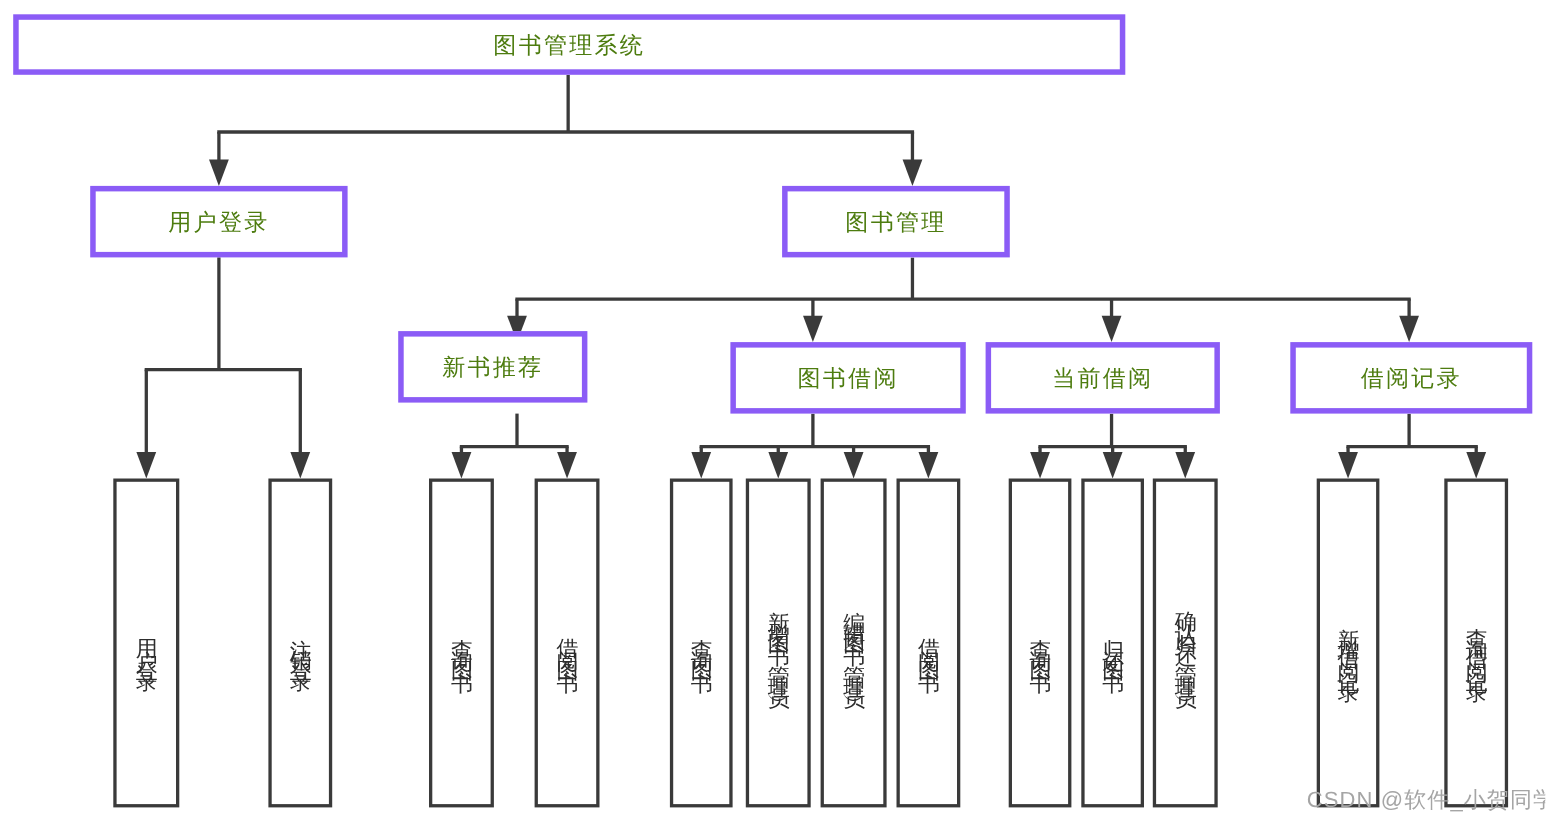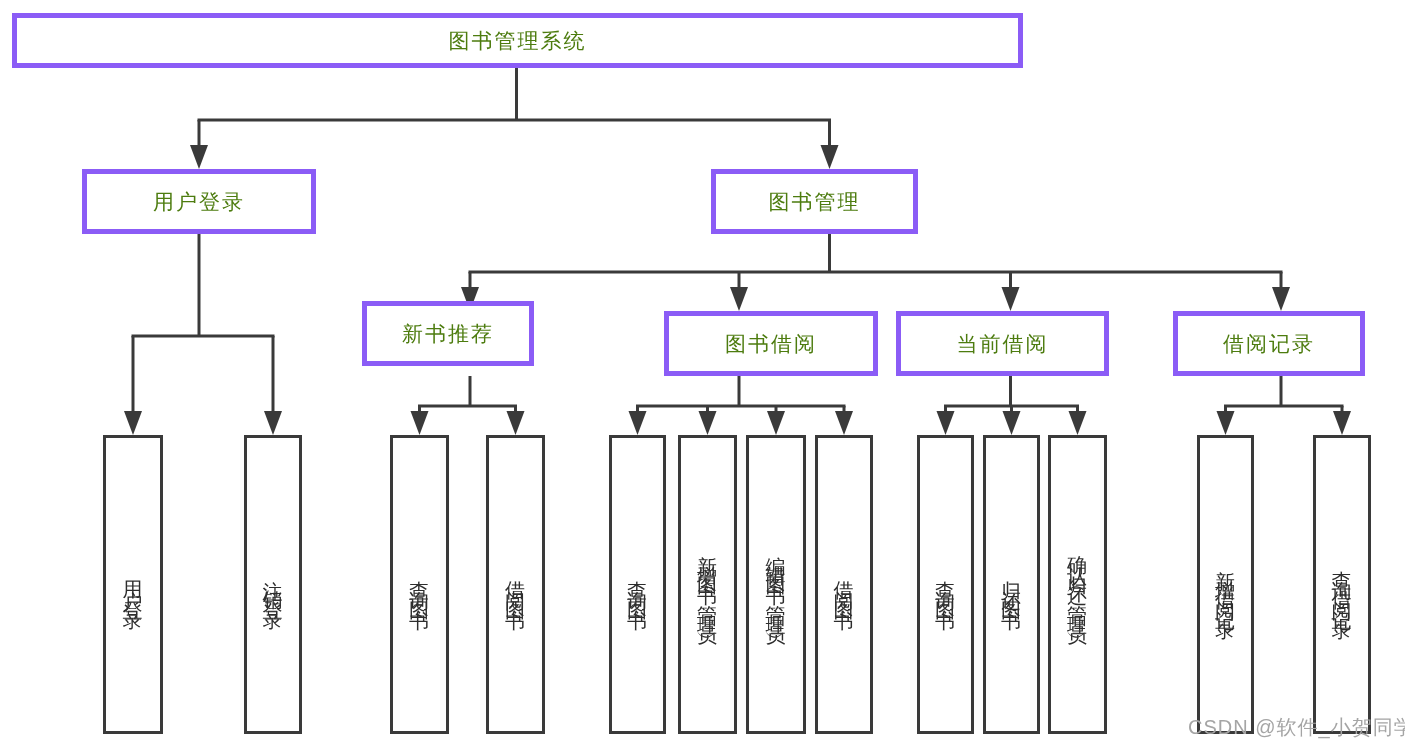--- a/index.html
+++ b/index.html
@@ -137,21 +137,21 @@
   </svg>
 
   <div class="hbox" style="left:12px; top:13px; width:1011px; height:55px;">图书管理系统</div>
 
   <div class="hbox" style="left:82px; top:169px; width:234px; height:65px;">用户登录</div>
   <div class="hbox" style="left:711px; top:169px; width:207px; height:65px;">图书管理</div>
 
   <div class="hbox" style="left:362px; top:301px; width:172px; height:65px;">新书推荐</div>
   <div class="hbox" style="left:632px; top:311px; width:214px; height:65px;margin-left:32px;">图书借阅</div>
   <div class="hbox" style="left:896px; top:311px; width:213px; height:65px;">当前借阅</div>
-  <div class="hbox" style="left:1173px; top:311px; width:192px; height:65px;">借阅记录</div>
+  <div class="hbox" style="left:1173px; top:311px; width:220px; height:65px;">借阅记录</div>
 
   <div class="vbox" style="left:103px; width:60px;">
     <span class="vtext">用户登录</span>
   </div>
   <div class="vbox" style="left:244px; width:58px;">
     <span class="vtext">注销登录</span>
   </div>
 
   <div class="vbox" style="left:390px; width:59px;">
     <span class="vtext">查询图书</span>

